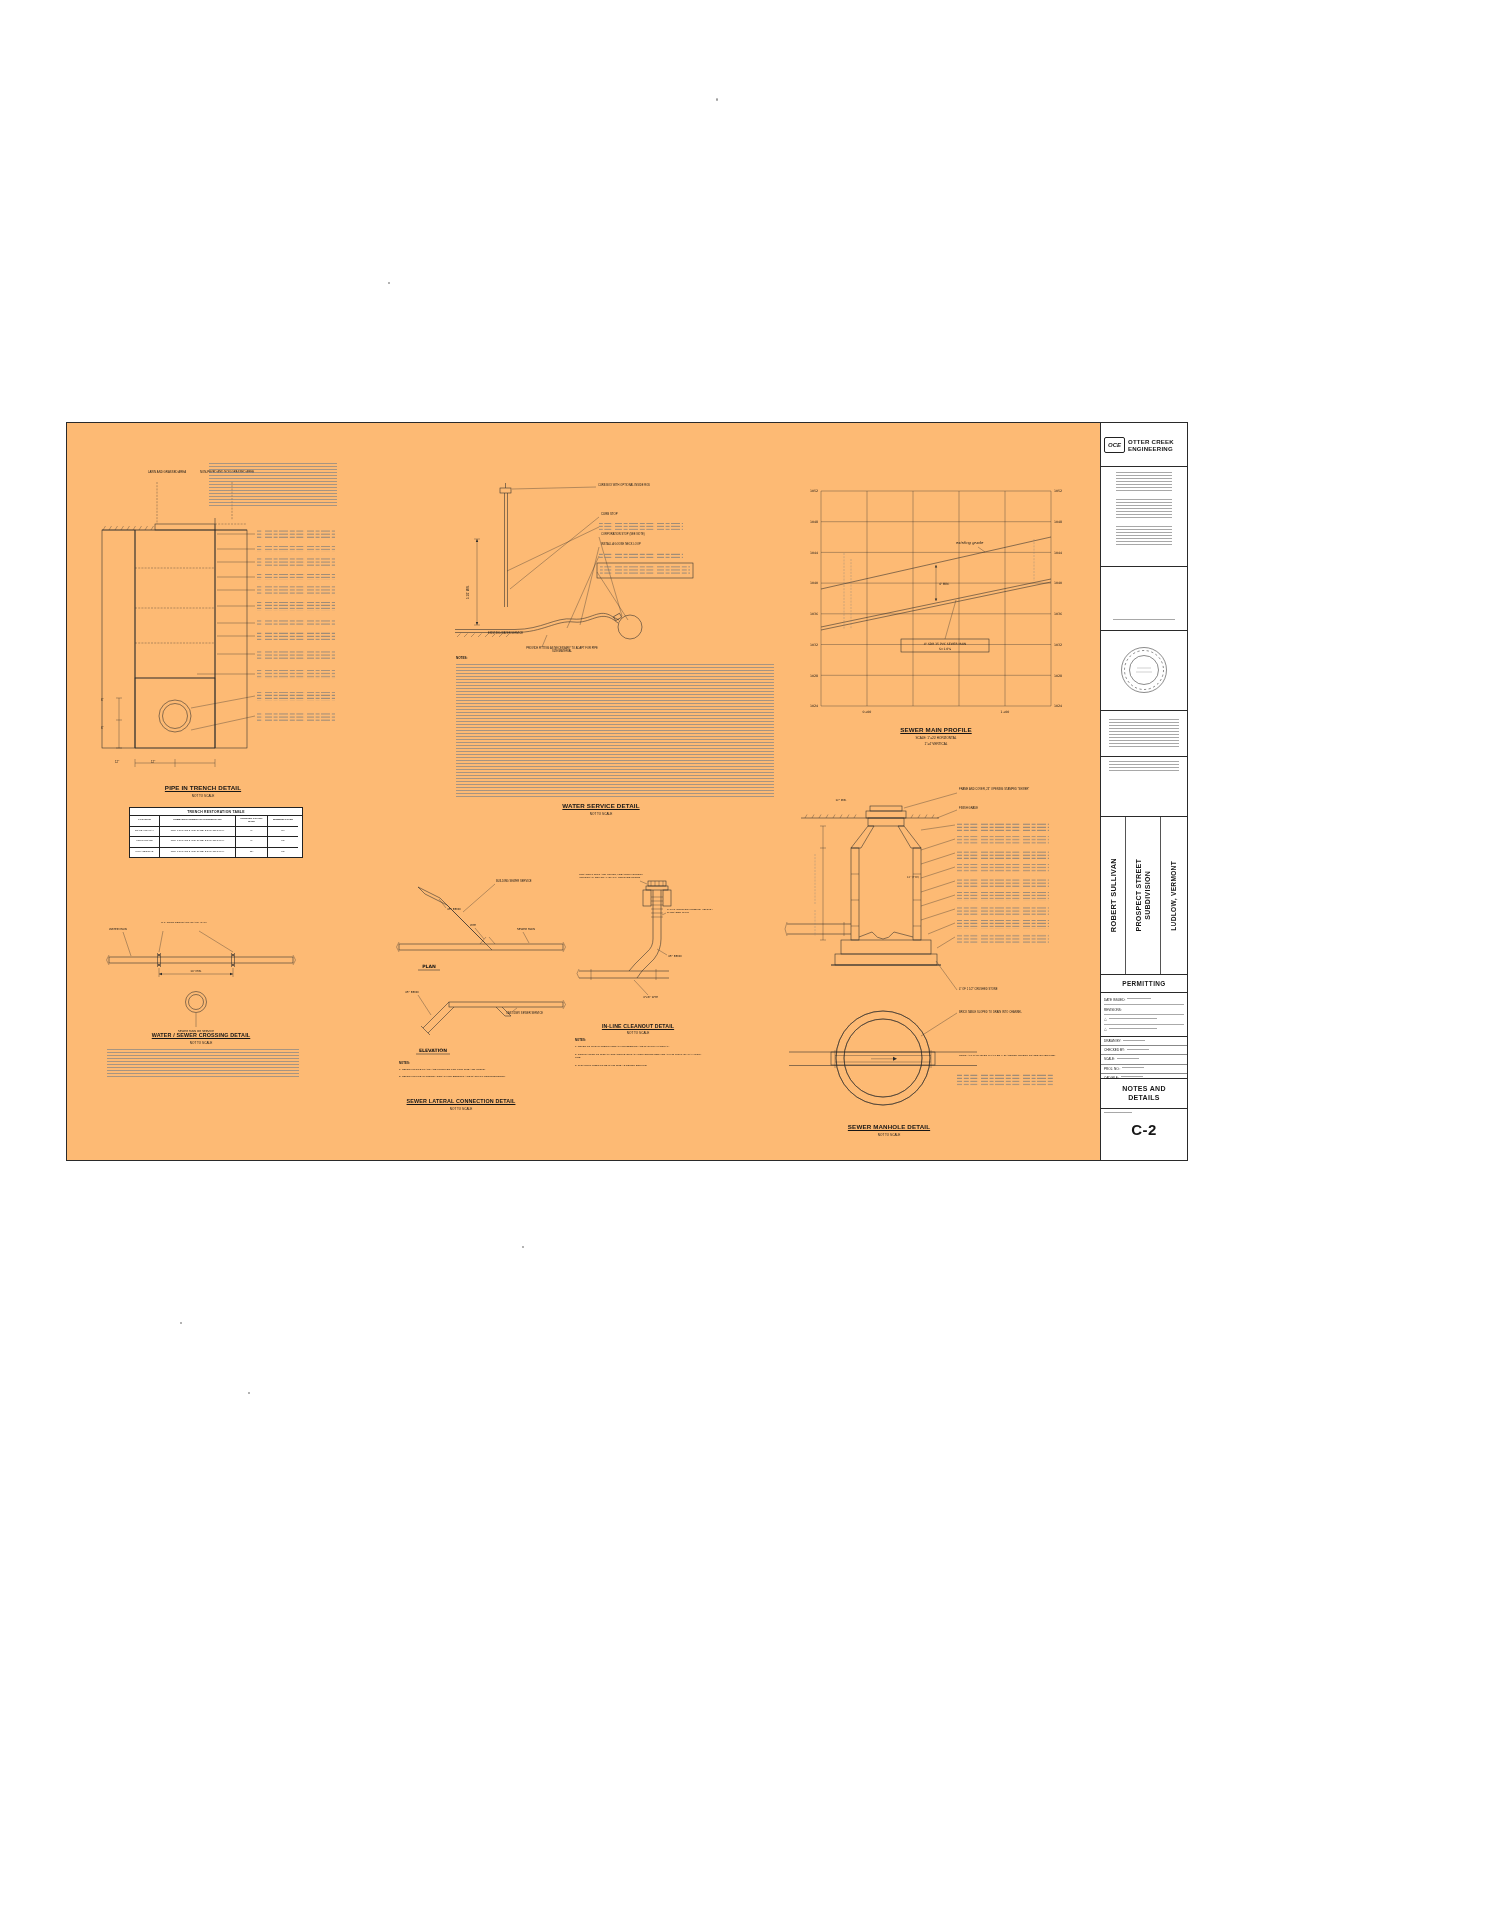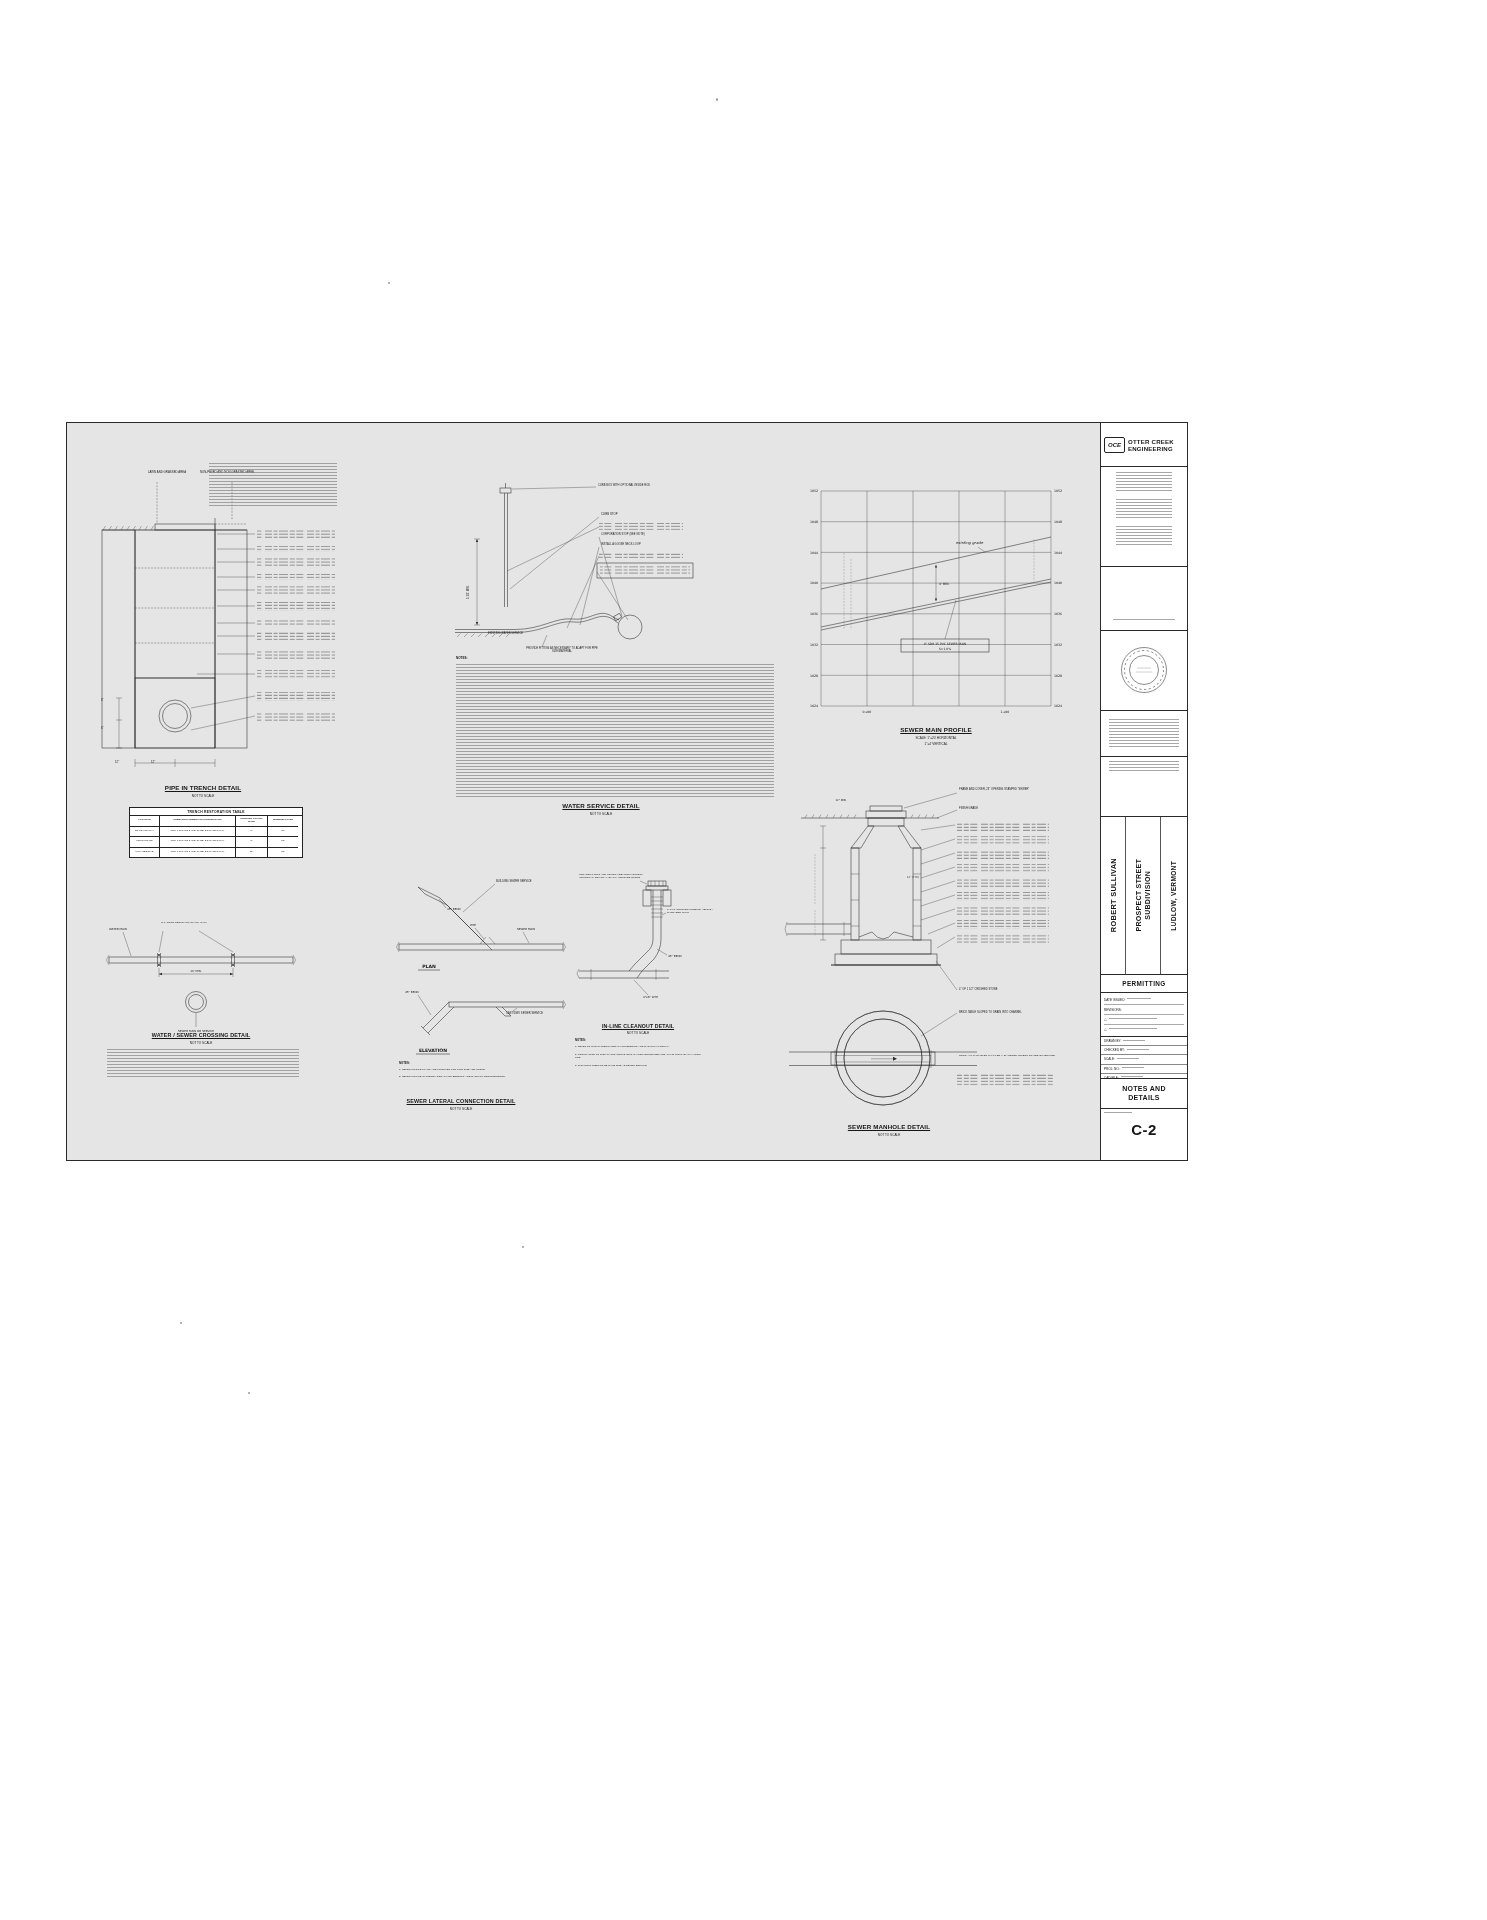--- a/index.html
+++ b/index.html
@@ -1,19 +1,19 @@
 <!DOCTYPE html>
 <html><head>
 <meta charset="utf-8">
 <style>
   html,body{margin:0;padding:0;background:#e8e8e8}
   .page{position:relative;width:1487px;height:1920px;background:#ffffff;overflow:hidden;
         font-family:"Liberation Sans",sans-serif;color:#161616}
   .sheet{position:absolute;left:66px;top:422px;width:1120px;height:737px;
-         border:1.2px solid #2a2a2a;background:#e5e5e5}
+         border:1.2px solid #2a2a2a;background:#fdba74}
   .abs{position:absolute}
   svg.dwg{position:absolute;overflow:visible}
   .dwg line,.dwg path,.dwg polyline,.dwg rect,.dwg circle,.dwg ellipse,.dwg polygon{
      stroke:#2b2b2b;stroke-width:.55;fill:none;stroke-linecap:butt}
   .dwg text{font-family:"DejaVu Sans",sans-serif;fill:#141414}
   .dwg .thin{stroke-width:.35}
   .dwg .thick{stroke-width:1.1}
   .dwg .dash{stroke-dasharray:2 1.2}
   .dwg .gray{stroke:#7d7d7d}
   .dwg .mtr{fill:url(#mt);stroke:none}

